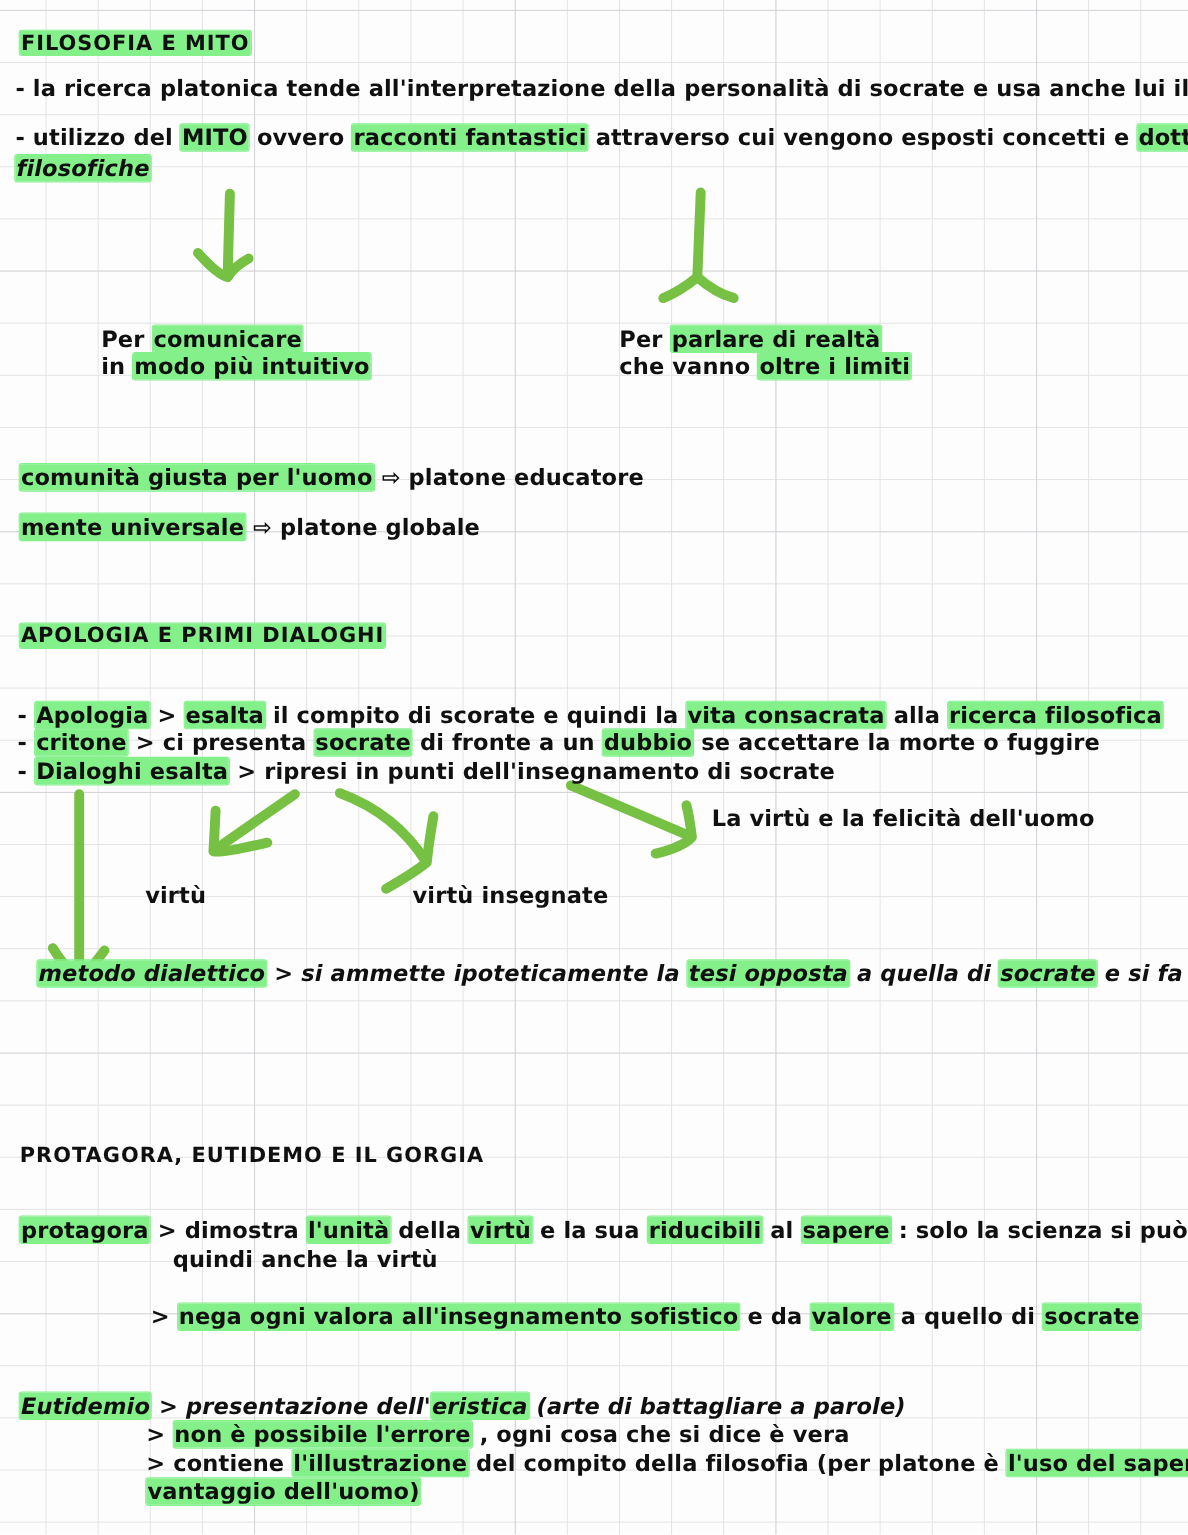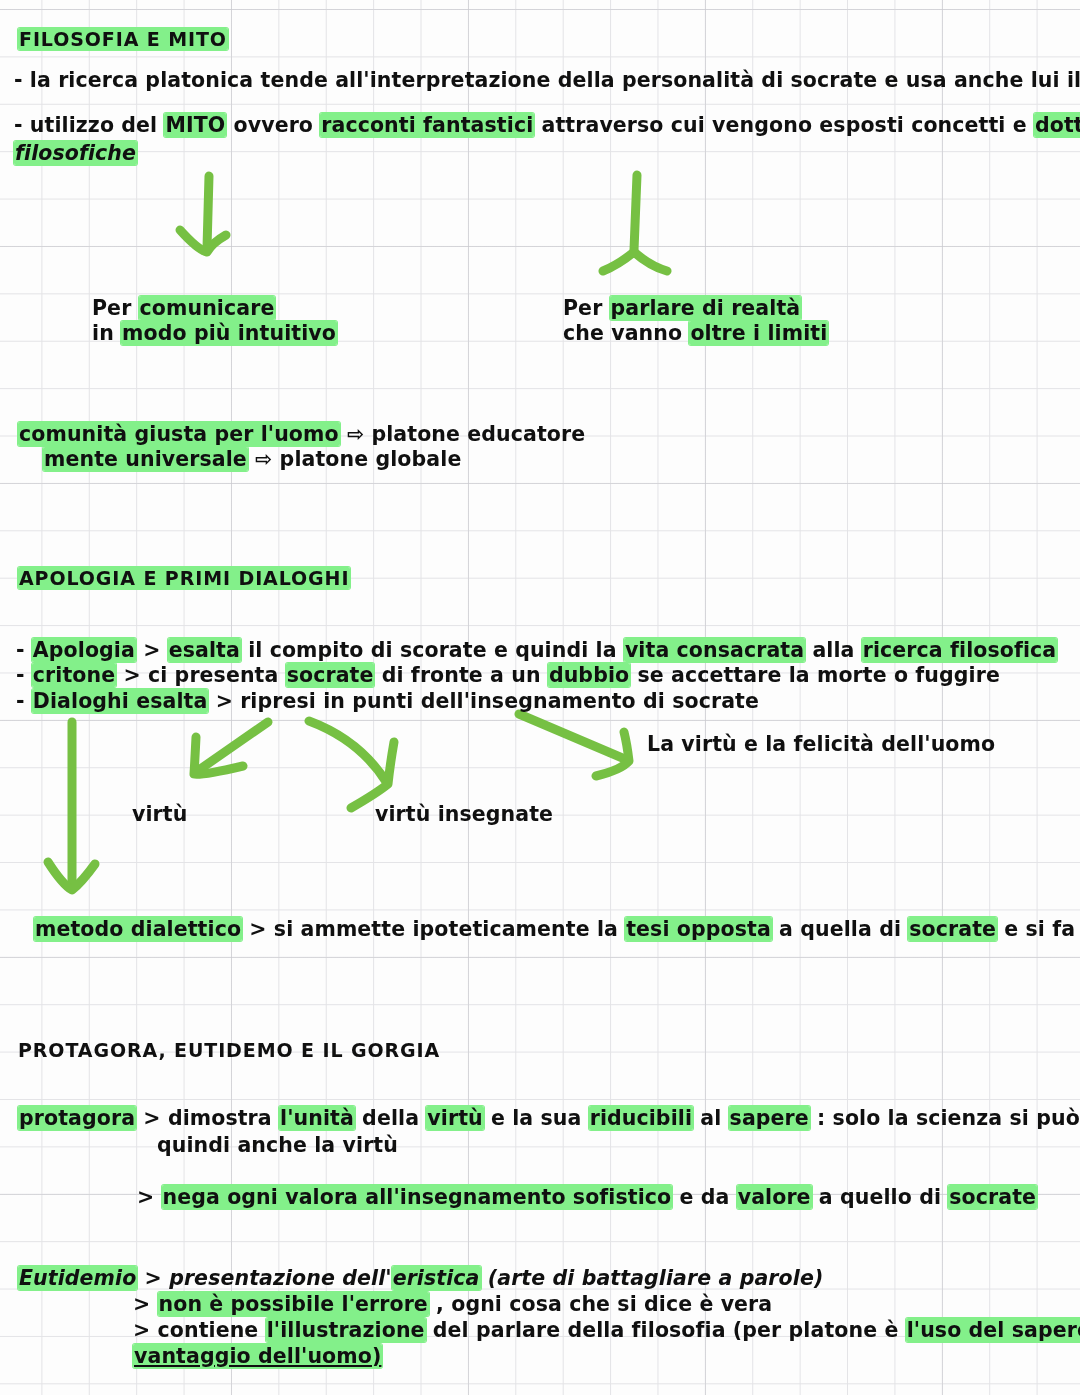--- a/index.html
+++ b/index.html
@@ -121,21 +121,21 @@
   </div>
   <div class="tx body" style="left:563px; top:320px;">
     <span>che vanno </span><span class="hl">oltre i limiti</span>
   </div>
 
 
   <div class="tx body" style="left:18px; top:421px;">
     <span class="hl">comunità giusta per l'uomo</span><span> ⇨ platone educatore</span>
   </div>
 
-  <div class="tx body" style="left:18px; top:446px;margin-left:25px;">
+  <div class="tx body" style="left:18px; top:466px;">
     <span class="hl">mente universale</span><span> ⇨ platone globale</span>
   </div>
 
   <div class="tx head" style="left:18px; top:566px;">
     <span class="hl">APOLOGIA E PRIMI DIALOGHI</span>
   </div>
 
   <div class="tx body" style="left:16px; top:637px;">
     <span>- </span><span class="hl">Apologia</span><span> &gt; </span><span class="hl">esalta</span><span> il compito di scorate e quindi la </span><span class="hl">vita consacrata</span><span> alla </span><span class="hl">ricerca filosofica</span>
   </div>
@@ -153,21 +153,21 @@
   </div>
 
   <div class="tx body" style="left:132px; top:801px;">
     <span>virtù</span>
   </div>
 
   <div class="tx body" style="left:375px; top:801px;">
     <span>virtù insegnate</span>
   </div>
 
-  <div class="tx body" style="left:34px; top:916px;">
+  <div class="tx body" style="left:34px; top:872px;font-style:italic;">
     <span class="hl">metodo dialettico</span><span> &gt; </span><span>si ammette ipoteticamente la </span><span class="hl">tesi opposta</span><span> a quella di </span><span class="hl">socrate</span><span> e si fa</span>
   </div>
 
   <div class="tx head" style="left:18px; top:1038px;">
     <span>PROTAGORA, EUTIDEMO E IL GORGIA</span>
   </div>
 
   <div class="tx body" style="left:18px; top:1105px;">
     <span class="hl">protagora</span><span> &gt; </span><span>dimostra </span><span class="hl">l'unità</span><span> della </span><span class="hl">virtù</span><span> e la sua </span><span class="hl">riducibili</span><span> al </span><span class="hl">sapere</span><span> : solo la scienza si può insegnare e</span>
   </div>
@@ -181,20 +181,20 @@
 
   <div class="tx body" style="left:18px; top:1265px;font-style:italic;">
     <span class="hl">Eutidemio</span><span> &gt; </span><span>presentazione  dell'</span><span class="hl">eristica</span><span> (arte di battagliare a parole)</span>
   </div>
 
   <div class="tx body" style="left:133px; top:1291px;">
     <span>&gt; </span><span class="hl">non è possibile l'errore</span><span> , ogni cosa che si dice è vera</span>
   </div>
 
   <div class="tx body" style="left:133px; top:1317px;">
-    <span>&gt; </span><span>contiene </span><span class="hl">l'illustrazione</span><span> del parlare della filosofia (per platone è </span><span class="hl">l'uso del sapere a</span>
-  </div>
-
-  <div class="tx body" style="left:133px; top:1343px;text-decoration:underline;">
+    <span>&gt; </span><span>contiene </span><span class="hl">l'illustrazione</span><span> del compito della filosofia (per platone è </span><span class="hl">l'uso del sapere a</span>
+  </div>
+
+  <div class="tx body" style="left:133px; top:1343px;">
     <span class="hl">vantaggio dell'uomo)</span>
   </div>
 
 </div>
 
 </body></html>

